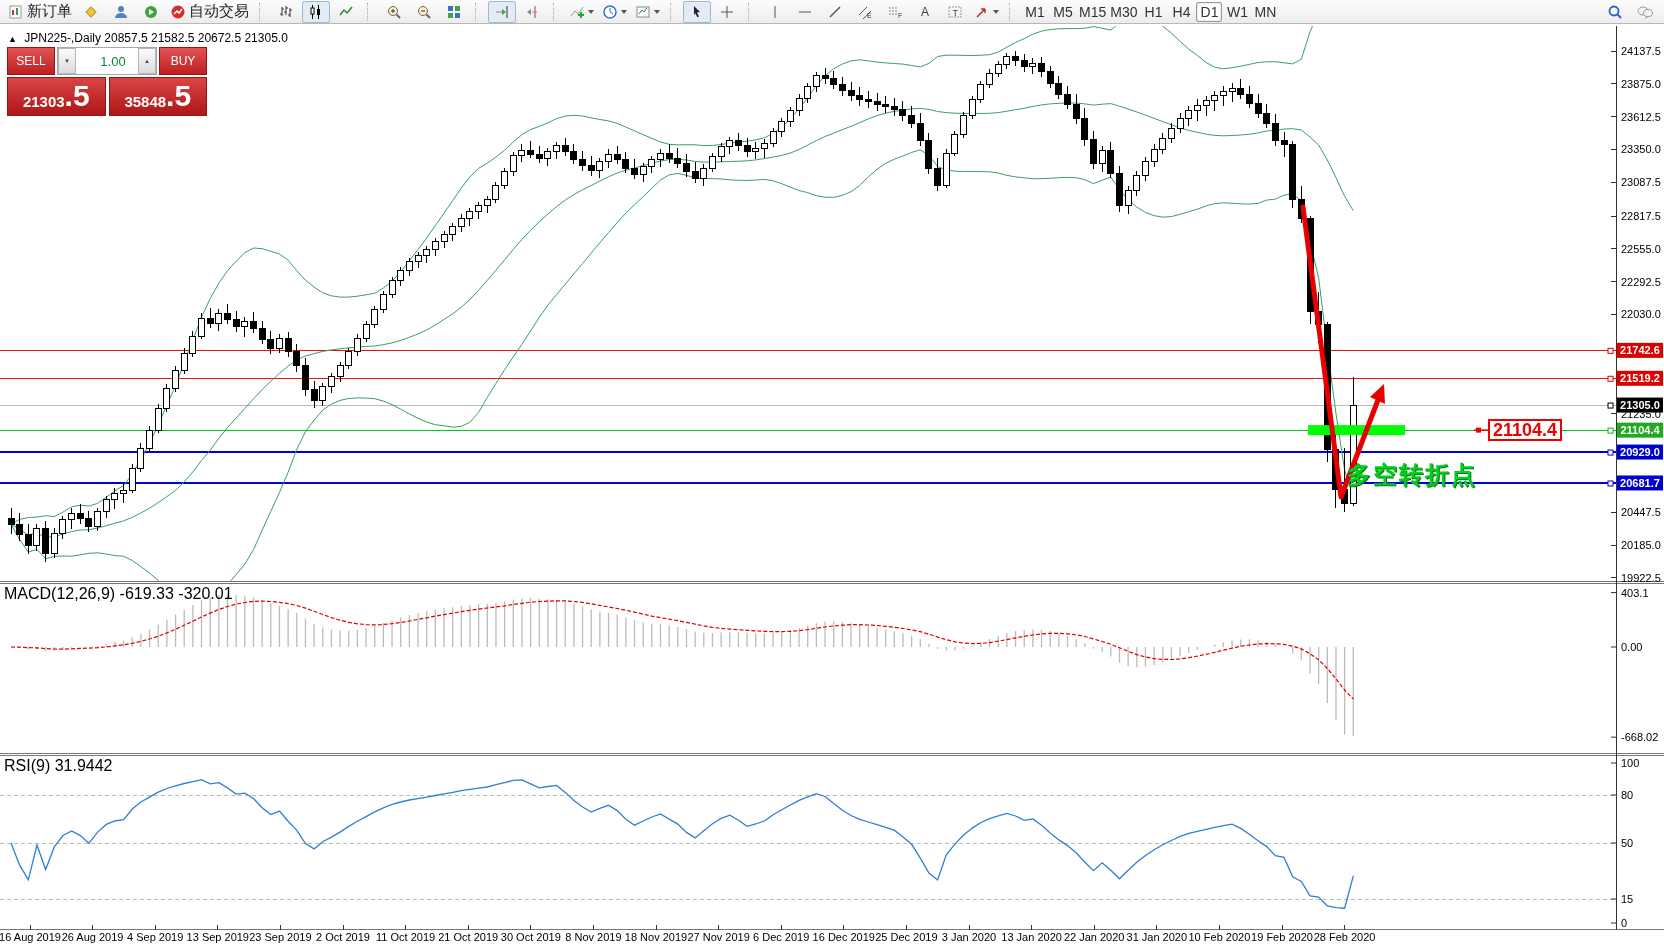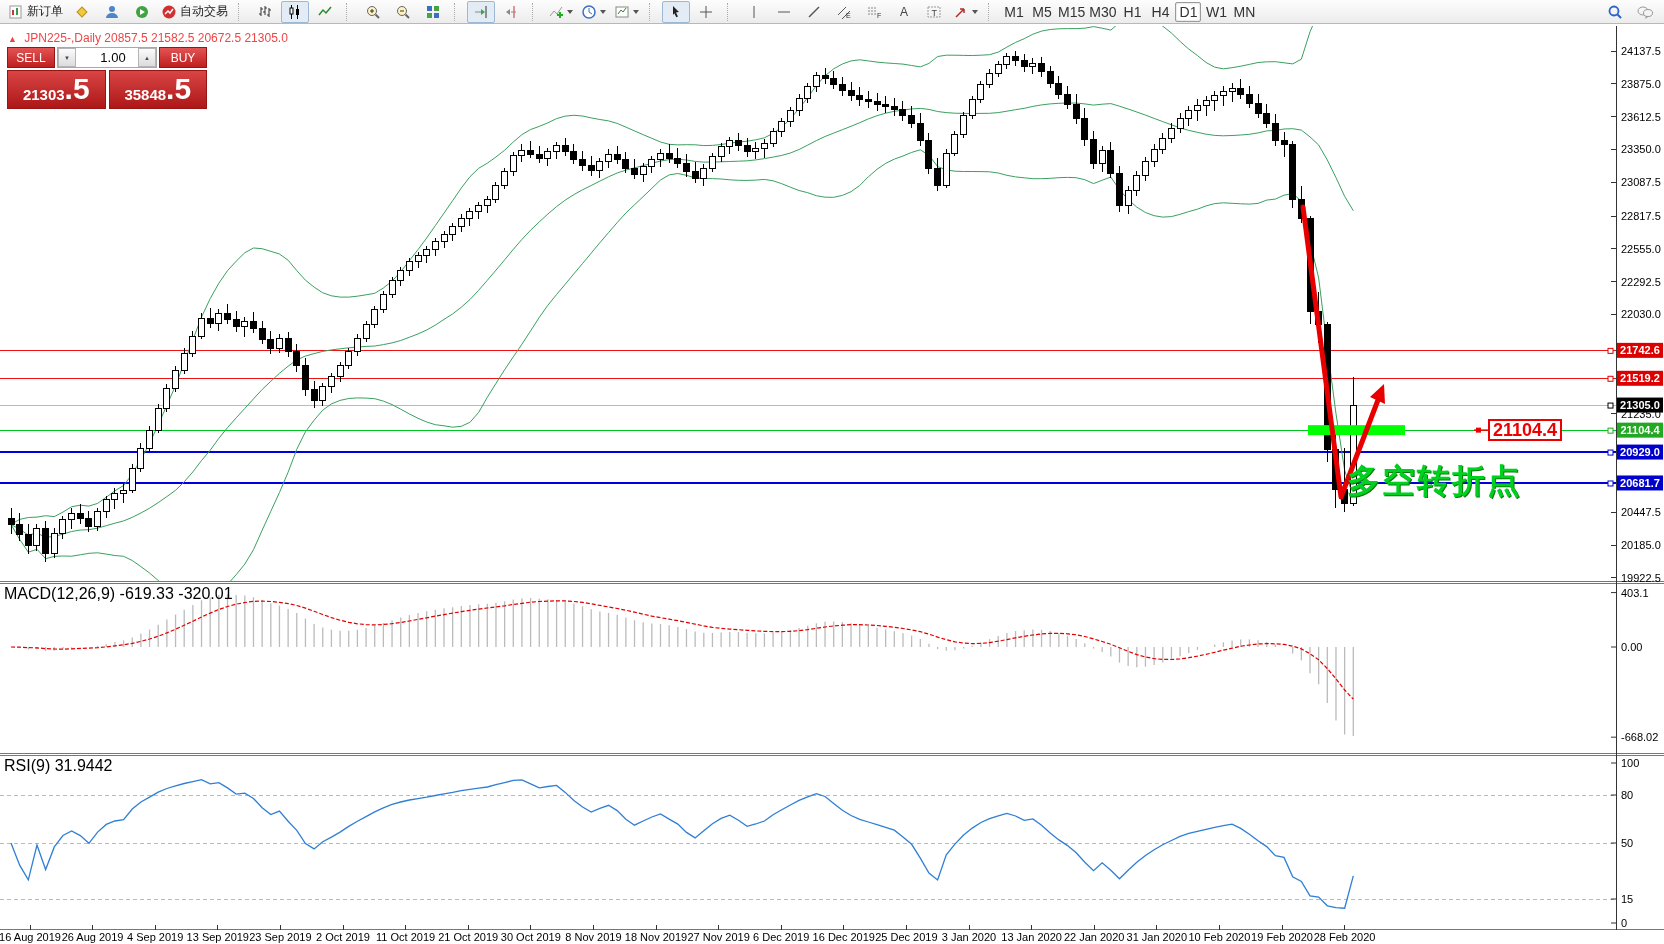--- a/index.html
+++ b/index.html
@@ -5,53 +5,53 @@
   html,body{margin:0;padding:0;background:#fff;width:1664px;height:944px;overflow:hidden;
     font-family:"Liberation Sans",sans-serif;-webkit-font-smoothing:antialiased;}
   #app{position:relative;width:1664px;height:944px;background:#fff;}
   
   #toolbar{position:absolute;left:0;top:0;width:1664px;height:24px;z-index:30;
     background:linear-gradient(#fdfdfd,#ececec);border-bottom:1px solid #b8b8b8;
     display:flex;align-items:center;padding:0 4px;box-sizing:border-box;}
   .tb-btn{height:20px;min-width:22px;display:flex;align-items:center;justify-content:center;
     border:1px solid transparent;border-radius:2px;margin:0 1px;padding:0 2px;cursor:default;}
   .tb-btn.pressed{background:#e3ecf5;border:1px solid #9db8d2;}
-  .tb-label{font-size:12px;color:#222;margin-left:3px;white-space:nowrap;}
+  .tb-label{font-size:15px;color:#222;margin-left:3px;white-space:nowrap;}
   .sep{width:7px;height:18px;border-left:1px dotted #aaa;margin:0 4px 0 6px;}
   .caret{width:0;height:0;border-left:3px solid transparent;border-right:3px solid transparent;
     border-top:4px solid #555;margin-left:3px;}
   .tf-btn{height:18px;min-width:24px;display:flex;align-items:center;justify-content:center;
     font-size:14px;color:#333;border:1px solid transparent;border-radius:2px;margin:0 1px;}
   .tf-btn.pressed{background:#fff;border:1px solid #9a9a9a;box-shadow:inset 0 0 2px #bbb;}
   #tb-right{margin-left:auto;display:flex;align-items:center;}
   
-  #chart-title{position:absolute;left:8px;top:31px;font-size:12px;color:#ef4444;z-index:20;white-space:nowrap;}
+  #chart-title{position:absolute;left:8px;top:31px;font-size:12px;color:#000000;z-index:20;white-space:nowrap;}
   #chart-title .tri{font-size:9px;margin-right:4px;}
   
   #ocp{position:absolute;left:7px;top:47px;width:200px;z-index:25;}
-  #ocp-top{display:flex;height:21px;}
+  #ocp-top{display:flex;height:28px;}
   .ocp-btn{width:48px;background:linear-gradient(#e25454,#bf1f1f);color:#fff;font-size:12px;
     display:flex;align-items:center;justify-content:center;border:1px solid #991414;box-sizing:border-box;}
   #ocp-spin{flex:1;display:flex;border:1px solid #a8a8a8;background:#fff;box-sizing:border-box;margin:0 2px;}
   .spin-btn{width:16px;display:flex;align-items:center;justify-content:center;
     background:linear-gradient(#fbfbfb,#dcdcdc);border:1px solid #b5b5b5;font-size:6px;color:#446;}
-  #ocp-vol{flex:1;display:flex;align-items:center;justify-content:center;font-size:13px;color:#000000;padding-left:12px;}
+  #ocp-vol{flex:1;display:flex;align-items:center;justify-content:center;font-size:13px;color:#15803d;padding-left:12px;}
   #ocp-bottom{display:flex;margin-top:2px;height:39px;text-align:right;}
   .price-box{flex:1;background:linear-gradient(#d94444,#ad1717);color:#fff;display:flex;
     align-items:baseline;justify-content:center;border:1px solid #991414;box-sizing:border-box;}
   .price-box:first-child{margin-right:3px;}
   .pb-small{font-size:15px;font-weight:bold;align-self:center;margin-top:10px;}
   .pb-big{font-size:30px;font-weight:bold;line-height:36px;}
   
   .pane-label{position:absolute;left:4px;font-size:16px;color:#000;z-index:20;white-space:nowrap;}
   
   #support-box{position:absolute;left:1488px;top:419px;width:74px;height:22px;z-index:22;
     border:2px solid #ee0000;background:#fff;color:#ee0000;font-size:18px;font-weight:bold;
     display:flex;align-items:center;justify-content:center;box-sizing:border-box;}
-  #turning-point{position:absolute;left:1347px;top:459px;z-index:22;font-size:33px;font-weight:bold;
+  #turning-point{position:absolute;left:1347px;top:459px;z-index:22;font-size:24px;font-weight:bold;
     color:#00d020;letter-spacing:2px;text-shadow:1px 1px 0 #0a7a0a;white-space:nowrap;}
   #chart-svg{position:absolute;left:0;top:0;z-index:5;}
   svg text{font-family:"Liberation Sans",sans-serif;}
 </style>
 </head>
 <body>
 
 <div id="app">
 
   <div id="toolbar">

